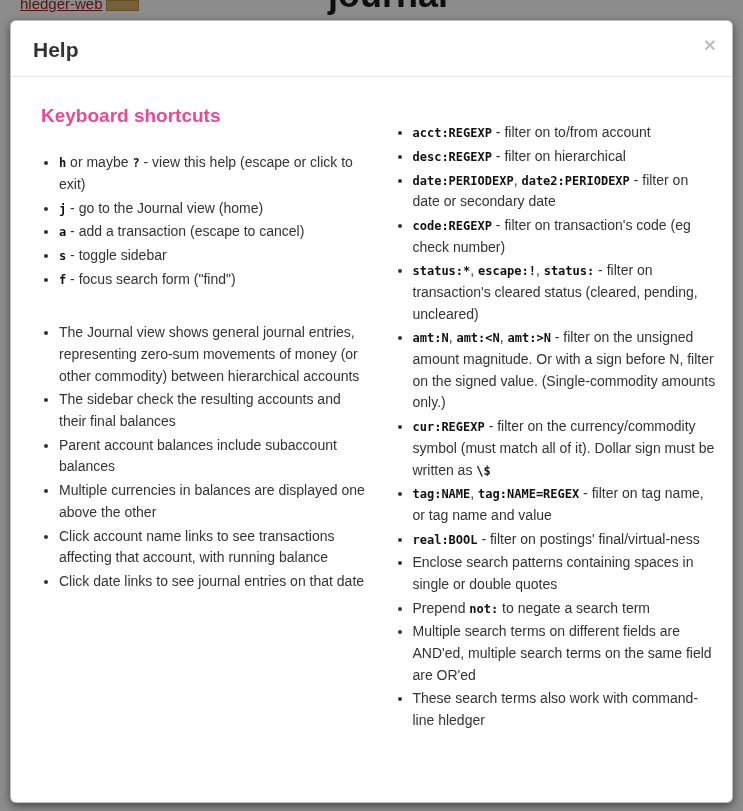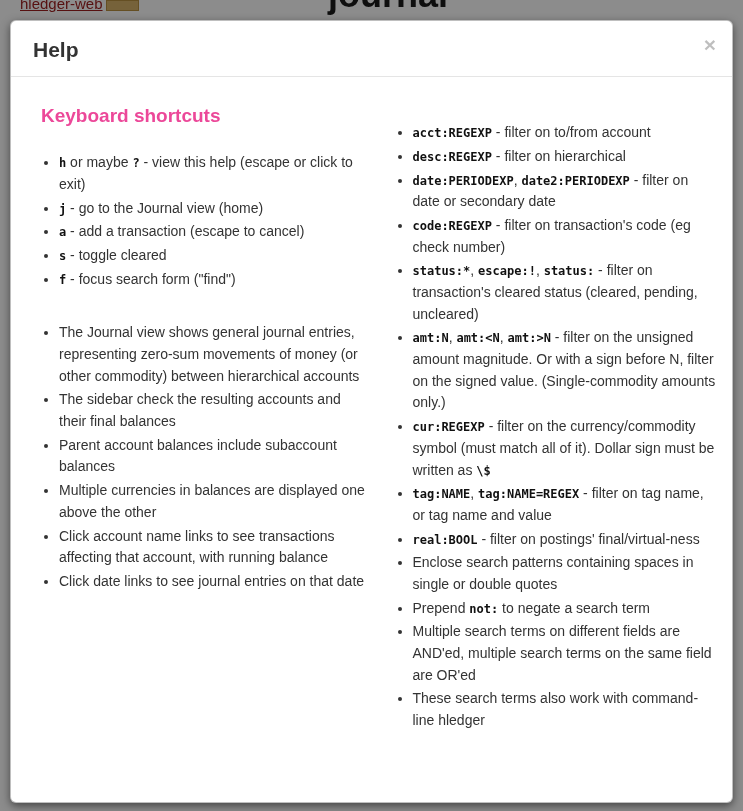--- a/index.html
+++ b/index.html
@@ -105,21 +105,21 @@
     <button class="modal-close">×</button>
   </div>
   <div class="modal-body">
     <div class="col">
       <div>
         <h5 class="section-heading">Keyboard shortcuts</h5>
         <ul class="help-list">
             <li><code>h</code><span> or maybe </span><code>?</code><span> - view this help (escape or click to exit)</span></li>
             <li><code>j</code><span> - go to the Journal view (home)</span></li>
             <li><code>a</code><span> - add a transaction (escape to cancel)</span></li>
-            <li><code>s</code><span> - toggle cleared</span></li>
+            <li><code>s</code><span> - toggle sidebar</span></li>
             <li><code>f</code><span> - focus search form ("find")</span></li>
           </ul>
       </div>
       <div class="section-gap">
         <ul class="help-list">
             <li><span>The Journal view shows general journal entries, representing zero-sum movements of money (or other commodity) between hierarchical accounts</span></li>
             <li><span>The sidebar check the resulting accounts and their final balances</span></li>
             <li><span>Parent account balances include subaccount balances</span></li>
             <li><span>Multiple currencies in balances are displayed one above the other</span></li>
             <li><span>Click account name links to see transactions affecting that account, with running balance</span></li>

